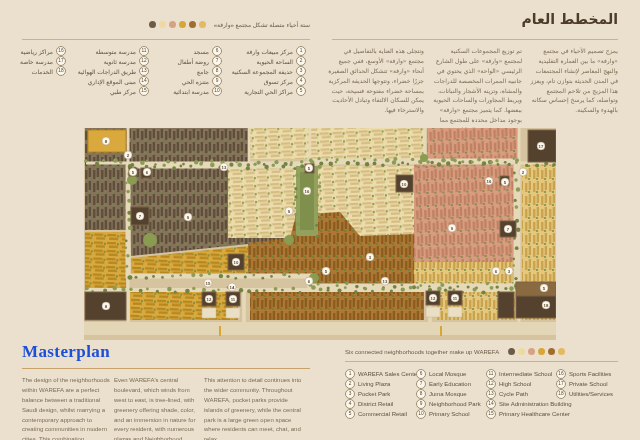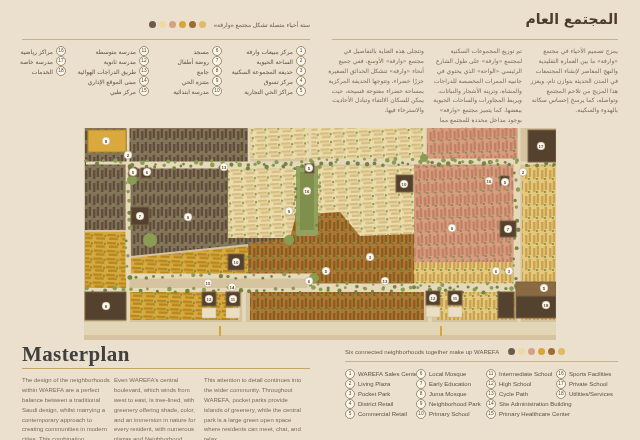--- a/index.html
+++ b/index.html
@@ -18,21 +18,21 @@
   .num{flex:0 0 auto;width:8px;height:8px;border-radius:50%;background:#fbf7ec;border:.5px solid #a08f6f;
        font-size:4.8px;line-height:8px;text-align:center;color:#5d4a32;}
   .lbl-ar{direction:rtl;white-space:nowrap;}
   .lbl-en{white-space:nowrap;}
   
   .ar-title{right:22px;top:11px;font-size:14px;font-weight:bold;color:#4c3c28;direction:rtl;
             font-family:"DejaVu Sans",sans-serif;}
   .par{position:absolute;font-size:6px;line-height:1.65;color:#7b6d55;}
   .par.ar{direction:rtl;text-align:right;font-family:"DejaVu Sans",sans-serif;}
   
-  .en-title{left:22px;top:342px;font-size:21px;font-weight:bold;color:#404040;
+  .en-title{left:22px;top:342px;font-size:17px;font-weight:bold;color:#1d4ed8;
             font-family:"Liberation Serif",serif;letter-spacing:.4px;}
   
   .br-header{left:345px;top:348px;width:273px;display:flex;align-items:center;gap:9px;}
   .map-wrap{left:84px;top:128px;width:472px;height:212px;}
   svg text{font-family:"Liberation Sans",sans-serif;}
 </style>
 </head>
 <body>
 
 <div class="page">
@@ -129,21 +129,21 @@
       <div class="lg-row rtl">
       <span class="lbl-ar">مدرسة خاصة</span>
       <span class="num">17</span>
       </div>
       <div class="lg-row rtl">
       <span class="lbl-ar">الخدمات</span>
       <span class="num">18</span>
       </div>
     </div>
 
-  <div class="abs ar-title">المجتمع العام</div>
+  <div class="abs ar-title">المخطط العام</div>
   <div class="rule" style="left:332px;top:39px;width:286px;"></div>
   <div class="par ar" style="right:22px;top:46px;width:88px;">يمزج تصميم الأحياء في مجتمع «وارفة» ما بين العمارة التقليدية والنهج المعاصر لإنشاء المجتمعات في المدن الحديثة بتوازن تام، ويعزز هذا المزيج من تلاحم المجتمع وتواصله، كما يرسخ إحساس سكانه بالهدوء والسكينة.</div>
   <div class="par ar" style="right:118px;top:46px;width:90px;">تم توزيع المجموعات السكنية لمجتمع «وارفة» على طول الشارع الرئيسي «الواحة» الذي يحتوي في جانبيه الممرات المخصصة للدراجات والمشاة، وتزينه الأشجار والنباتات، ويربط المجاورات والساحات الحيوية ببعضها. كما يتميز مجتمع «وارفة» بوجود مداخل محددة للمجتمع مما يعزز من خصوصية السكان.</div>
   <div class="par ar" style="right:216px;top:46px;width:98px;">وتتجلى هذه العناية بالتفاصيل في مجتمع «وارفة» الأوسع، ففي جميع أنحاء «وارفة» تتشكل الحدائق الصغيرة جزرًا خضراء، وتتوجها الحديقة المركزية بمساحة خضراء مفتوحة فسيحة، حيث يمكن للسكان الالتقاء وتبادل الأحاديث والاسترخاء فيها.</div>
 
   <div class="abs map-wrap">
   <svg width="472" height="212" viewBox="0 0 472 212">
     <defs>
       <pattern id="p-taupe" width="13" height="8" patternUnits="userSpaceOnUse" patternTransform="rotate(90)">
         <rect width="13" height="8" fill="#84735a"></rect>

